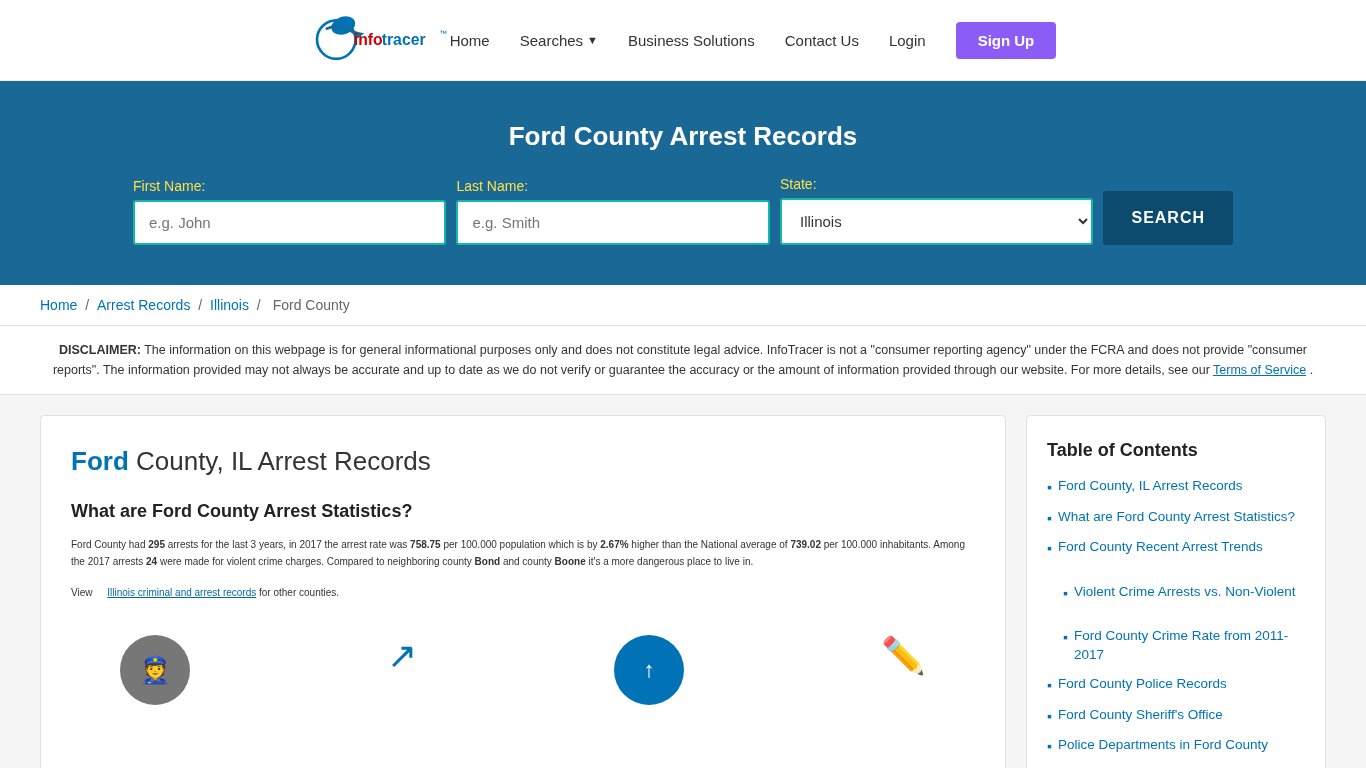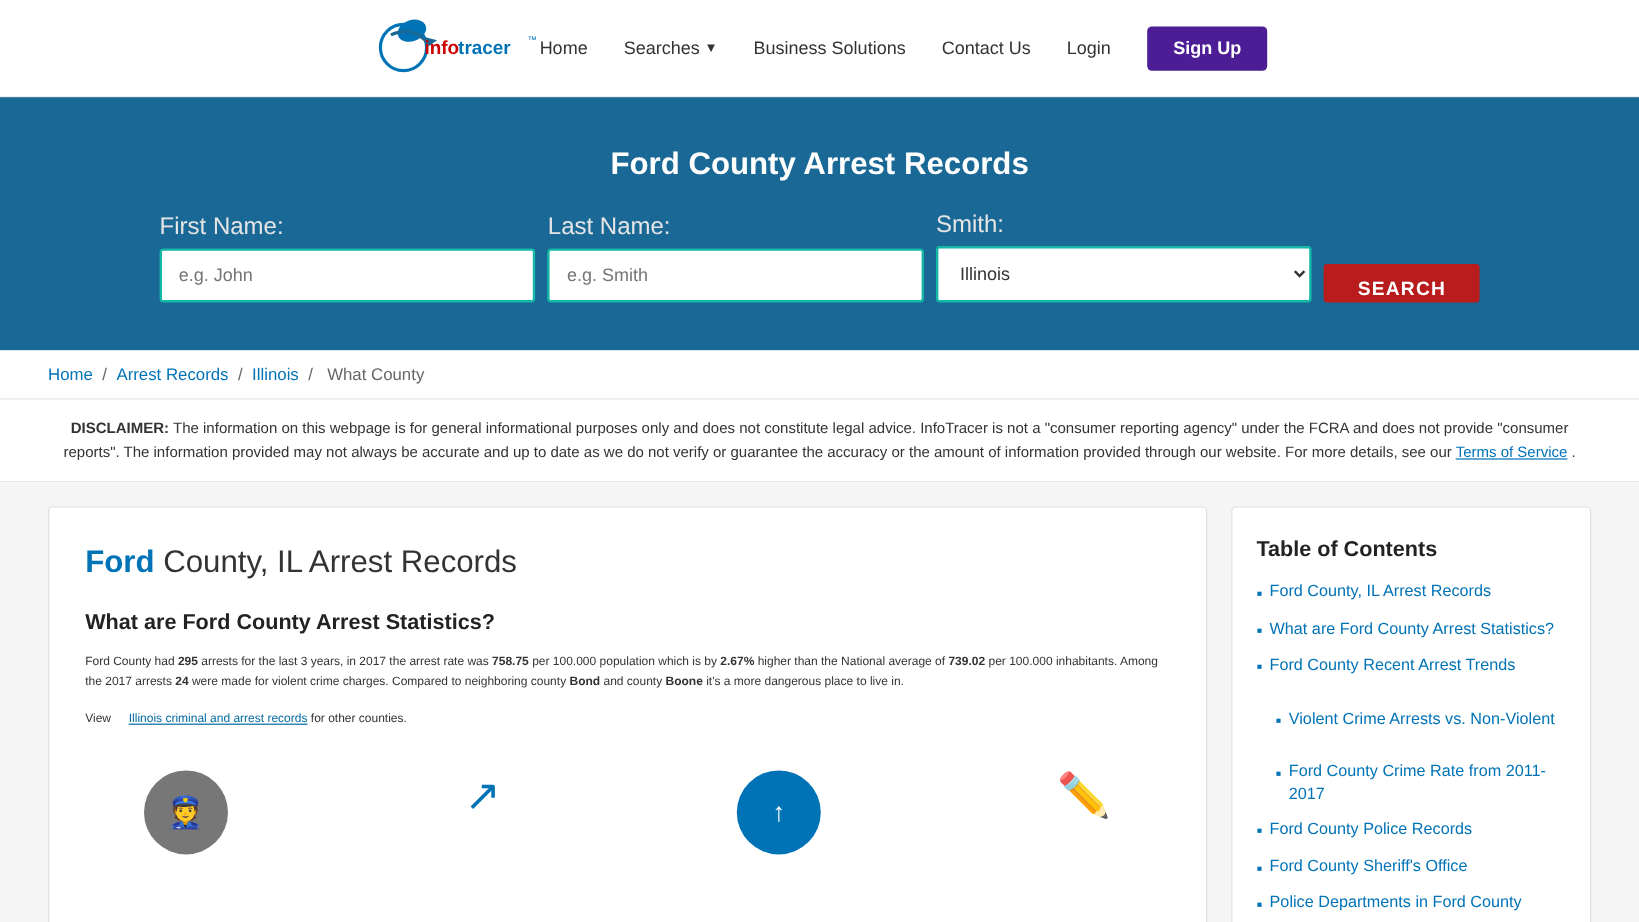--- a/index.html
+++ b/index.html
@@ -33,21 +33,21 @@
       align-items: center;
       gap: 4px;
     }
     .nav-searches .chevron { font-size: 11px; color: #333; }
     .btn-login {
       text-decoration: none;
       color: #333;
       font-size: 15px;
     }
     .btn-signup {
-      background: #4c1d95;
+      background: #8b5cf6;
       color: #fff;
       padding: 10px 22px;
       border-radius: 4px;
       text-decoration: none;
       font-size: 15px;
       font-weight: bold;
     }
 
     
     .hero {
@@ -68,49 +68,49 @@
       max-width: 1100px;
       margin: 0 auto;
     }
     .form-group {
       display: flex;
       flex-direction: column;
       align-items: flex-start;
       flex: 1;
     }
     .form-group label {
-      font-size: 20px;
+      font-size: 14px;
       margin-bottom: 6px;
-      color: #e5e5e5;
+      color: #fde047;
     }
     .form-group input, .form-group select {
       width: 100%;
       padding: 12px 14px;
       font-size: 15px;
       border: 2px solid #14b8a6;
       border-radius: 3px;
       background: #fff;
       color: #555;
     }
     .form-group select {
       appearance: auto;
       color: #333;
     }
     .btn-search {
-      background: #b91c1c;
+      background: #0c4a6e;
       color: #fff;
       border: none;
       padding: 13px 28px;
       font-size: 16px;
       font-weight: bold;
       letter-spacing: 1px;
       border-radius: 3px;
       cursor: pointer;
       white-space: nowrap;
-      height: 32px;
+      height: 54px;
     }
 
     
     .breadcrumb {
       padding: 12px 40px;
       font-size: 14px;
       background: #fff;
       border-bottom: 1px solid #e0e0e0;
     }
     .breadcrumb a { color: #0073b7; text-decoration: none; }
@@ -286,21 +286,21 @@
   <div class="search-form">
     <div class="form-group">
       <label>First Name:</label>
       <input type="text" placeholder="e.g. John" style="">
     </div>
     <div class="form-group">
       <label>Last Name:</label>
       <input type="text" placeholder="e.g. Smith" style="">
     </div>
     <div class="form-group">
-      <label>Smith:</label>
+      <label>State:</label>
       <select>
         <option value="Illinois">Illinois</option>
         <option value="Alabama">Alabama</option>
         <option value="Alaska">Alaska</option>
         <option value="Arizona">Arizona</option>
         <option value="California">California</option>
         <option value="Colorado">Colorado</option>
         <option value="Florida">Florida</option>
         <option value="Georgia">Georgia</option>
         <option value="New York">New York</option>
@@ -311,21 +311,21 @@
   </div>
 </div>
 
 <div class="breadcrumb">
   <a href="#">Home</a>
   <span> / </span>
   <a href="#">Arrest Records</a>
   <span> / </span>
   <a href="#">Illinois</a>
   <span> / </span>
-  <span>What County</span>
+  <span>Ford County</span>
 </div>
 
 <div class="disclaimer">
   <strong>DISCLAIMER:</strong>
   <span> The information on this webpage is for general informational purposes only and does not constitute legal advice. InfoTracer is not a "consumer reporting agency" under the FCRA and does not provide "consumer reports". The information provided may not always be accurate and up to date as we do not verify or guarantee the accuracy or the amount of information provided through our website. For more details, see our </span>
   <a href="#">Terms of Service</a>
   <span>.</span>
 </div>
 
 <div class="main-content">

